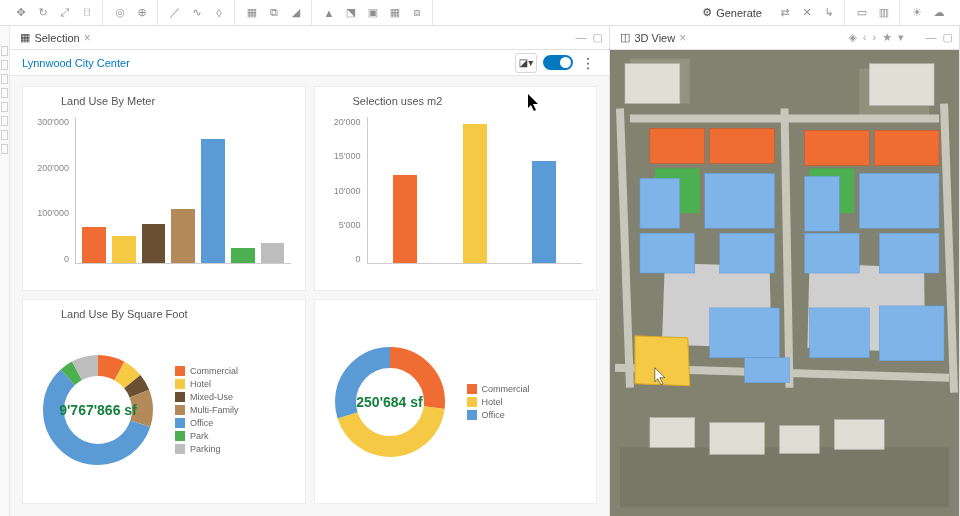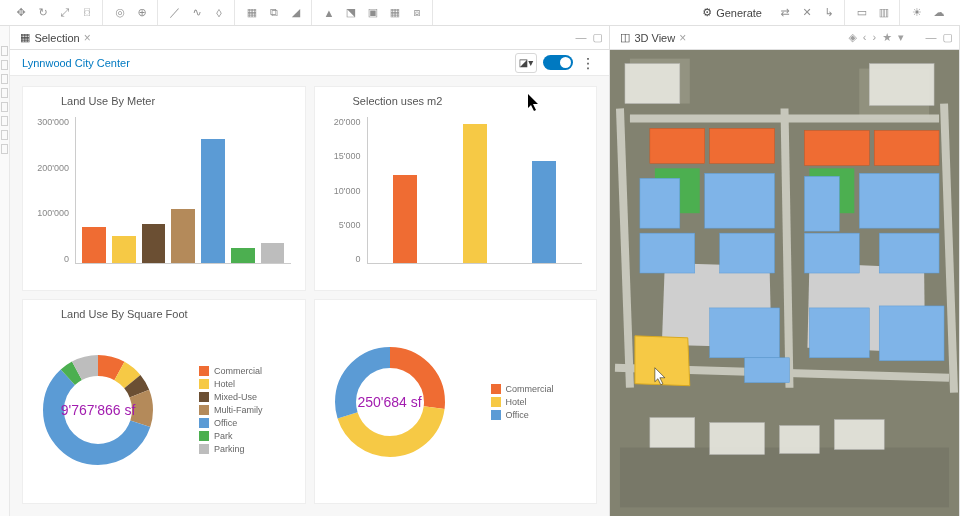--- a/index.html
+++ b/index.html
@@ -34,23 +34,23 @@
   .card { background: #fff; border: 1px solid #eee; padding: 8px 10px; display: flex; flex-direction: column; overflow: hidden; }
   .card h3 { font-size: 11px; font-weight: 400; color: #555; margin-bottom: 4px; padding-left: 28px; }
   .chart-wrap { flex: 1; display: flex; position: relative; }
   .bar-chart { flex: 1; position: relative; }
   .axis-y { position: absolute; left: 0; top: 6px; bottom: 18px; width: 40px; display: flex; flex-direction: column-reverse; justify-content: space-between; font-size: 9px; color: #888; text-align: right; padding-right: 4px; }
   .plot { position: absolute; left: 42px; right: 4px; top: 6px; bottom: 18px; border-left: 1px solid #ccc; border-bottom: 1px solid #ccc; display: flex; align-items: flex-end; justify-content: space-around; gap: 6px; padding: 0 6px; }
   .plot .bar { flex: 1; max-width: 24px; }
   .donut-wrap { flex: 1; display: flex; align-items: center; gap: 12px; }
   .donut { position: relative; width: 130px; height: 130px; }
   .donut svg { transform: rotate(-90deg); }
-  .donut .center { position: absolute; inset: 0; display: flex; align-items: center; justify-content: center; font-size: 14px; color: #a21caf; font-weight: 400;}
+  .donut .center { position: absolute; inset: 0; display: flex; align-items: center; justify-content: center; font-size: 14px; color: #15803d; font-weight: 700;}
   .legend { display: flex; flex-direction: column; gap: 3px; font-size: 9px; color: #666; }
-  .legend .row { display: flex; align-items: center; gap: 5px; margin-left: 24px; }
+  .legend .row { display: flex; align-items: center; gap: 5px; }
   .legend .sw { width: 10px; height: 10px; }
   .view3d { flex: 1; position: relative; background: #8a8a7c; overflow: hidden; }
   svg.scene { width: 100%; height: 100%; display: block; }
   .cursor { position: absolute; pointer-events: none; z-index: 50; }
 </style>
 </head>
 <body>
 
 <div class="app">
 

